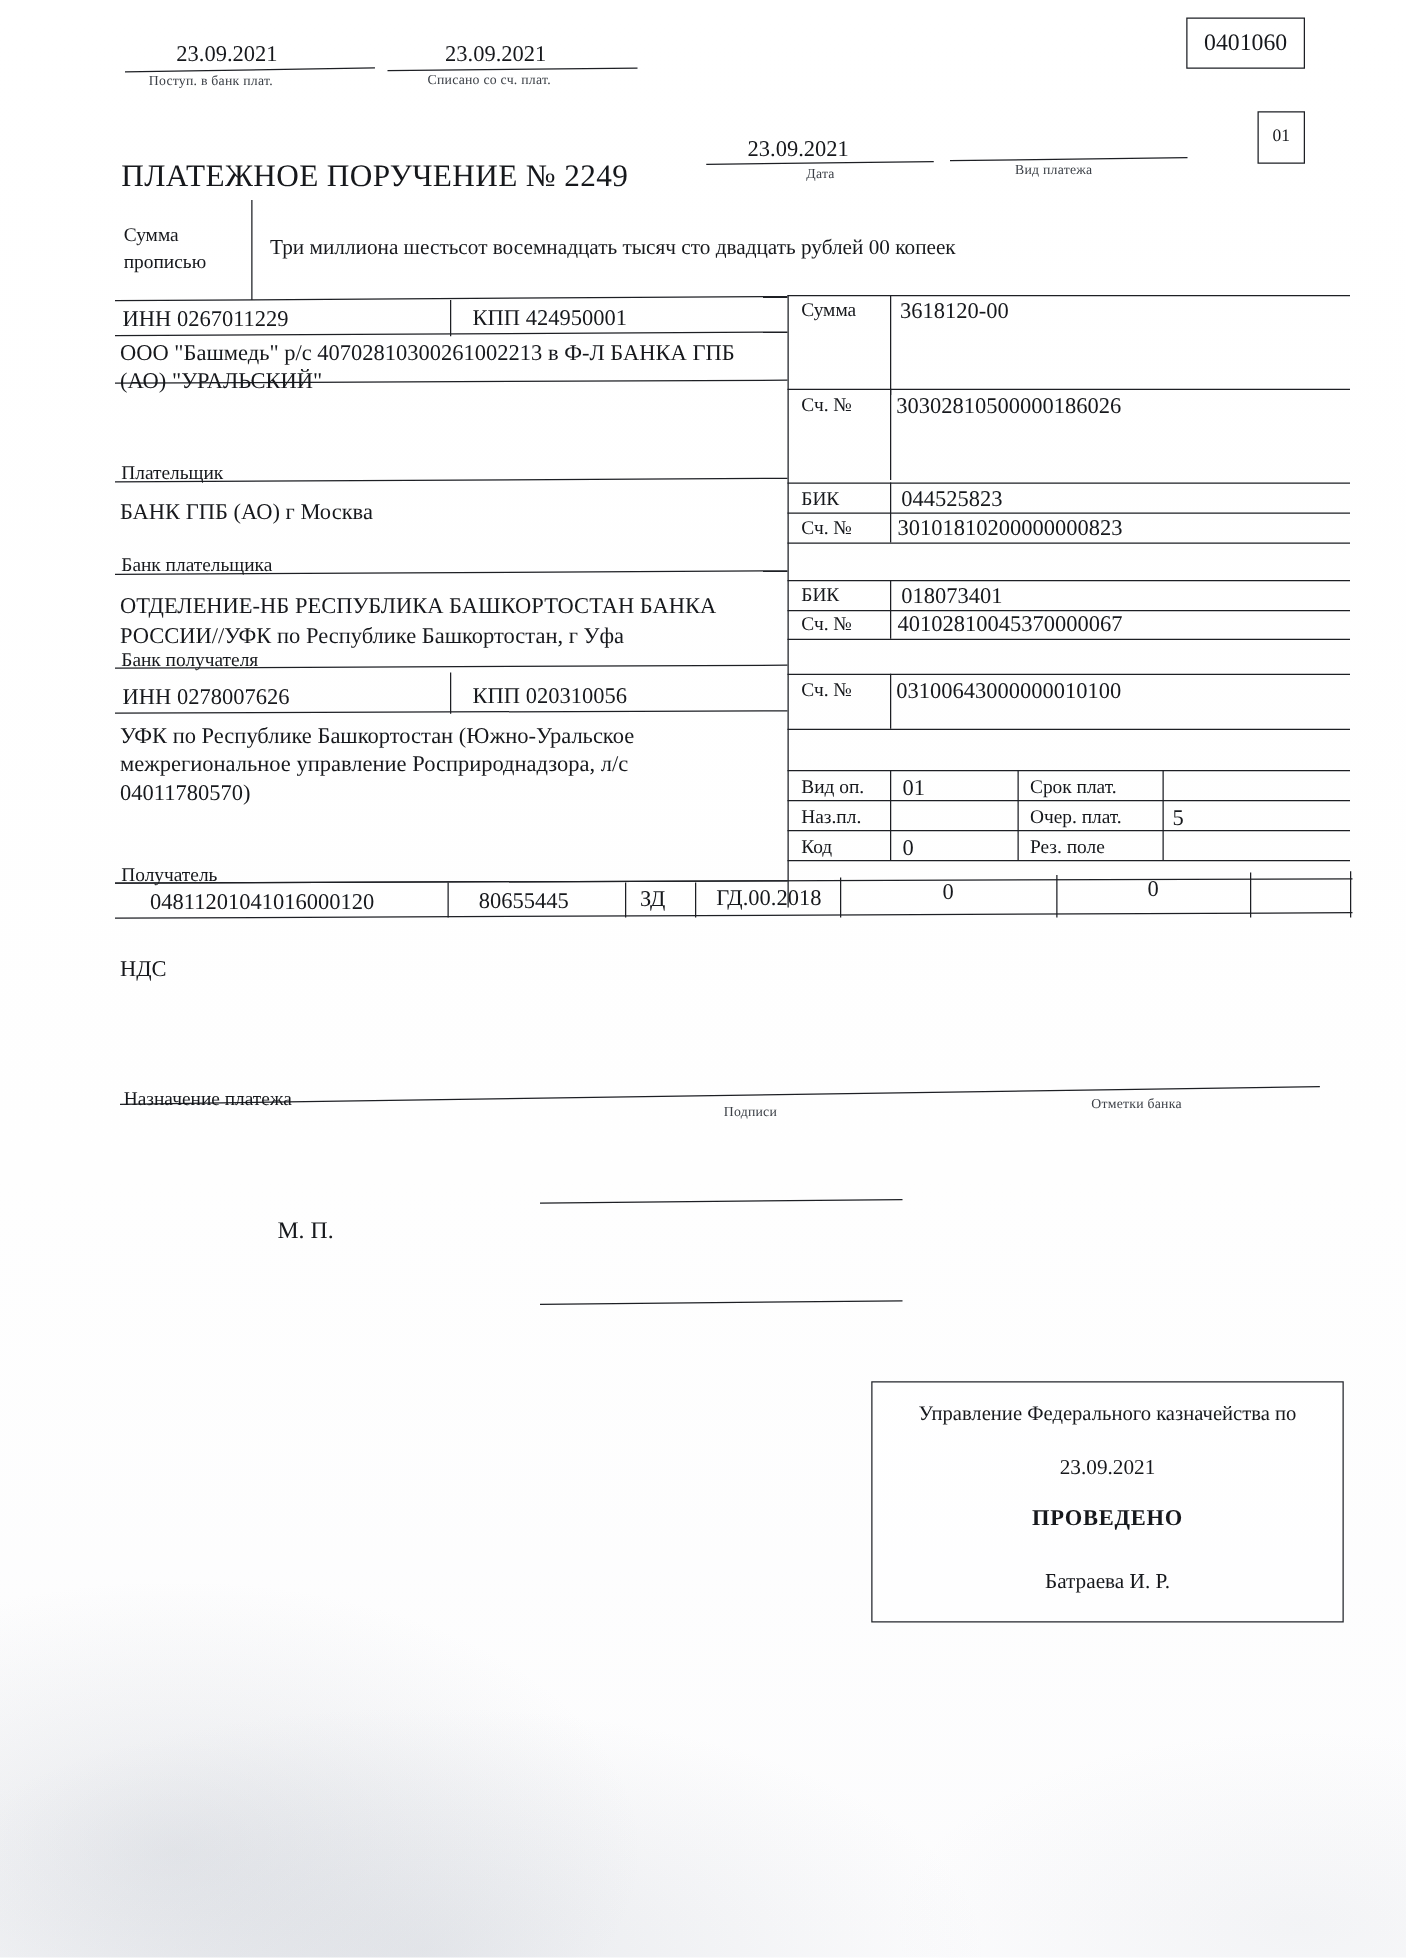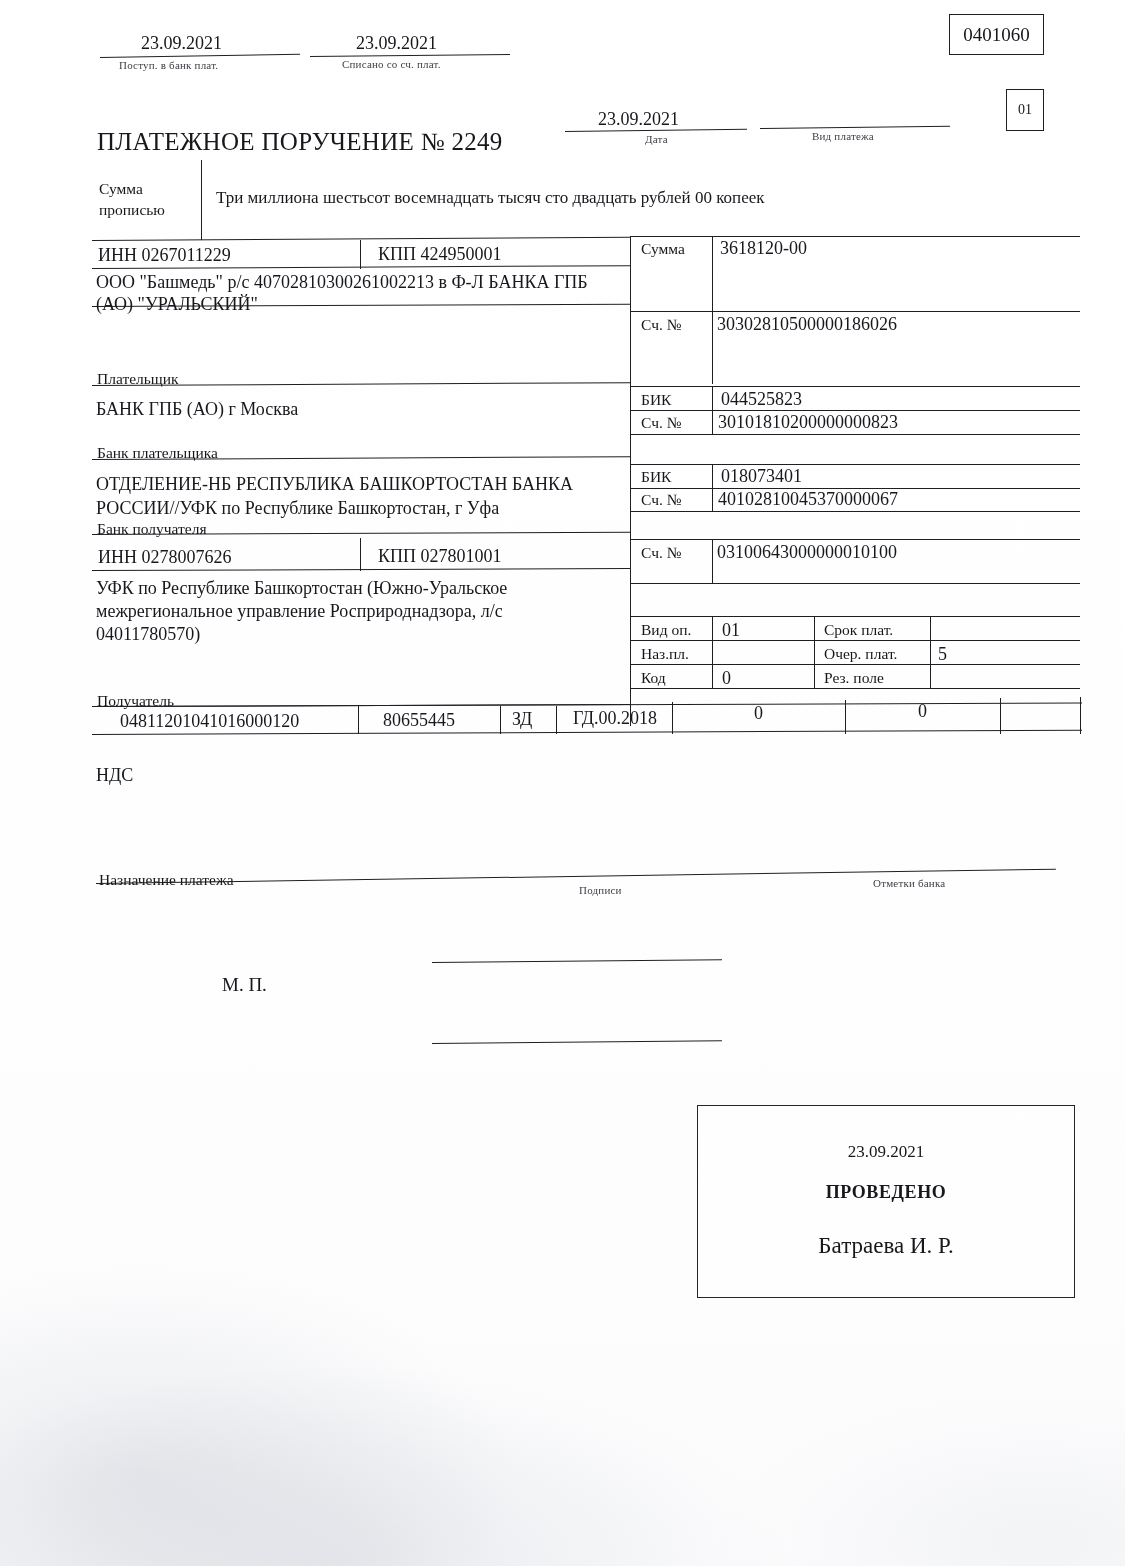--- a/index.html
+++ b/index.html
@@ -79,21 +79,21 @@
   #stamp {
     left: 697px; top: 1105px; width: 378px; height: 193px;
     border: 1.5px solid #22252b;
     background: rgba(255,255,255,0.55);
     box-sizing: border-box;
     padding-top: 14px;
   }
   #stamp .s-line { text-align: center; font-size: 16.5px; line-height: 1.35; }
   #stamp .s-date { text-align: center; font-size: 17px; margin-top: 22px; }
   #stamp .s-status { text-align: center; font-size: 18px; font-weight: bold; margin-top: 20px; letter-spacing: 0.6px; }
-  #stamp .s-name { text-align: center; font-size: 23px; margin-top: 30px; }
+  #stamp .s-name { text-align: center; font-size: 17px; margin-top: 30px; }
 
   .slant { transform-origin: left center; }
 </style>
 </head>
 <body>
 
 <div id="page">
 
   <div class="txt val" style="left:141px; top:33px;">23.09.2021</div>
   <div class="hline slant" style="left:100px; top:57px; width:200px; transform: rotate(-0.9deg);"></div>
@@ -189,21 +189,21 @@
   <div class="txt val" style="left:96px; top:498px;">РОССИИ//УФК по Республике Башкортостан, г Уфа</div>
   <div class="txt lbl" style="left:97px; top:520px;">Банк получателя</div>
 
   <div class="txt lbl" style="left:641px; top:468px;">БИК</div>
   <div class="txt val" style="left:721px; top:466px;">018073401</div>
 
   <div class="txt lbl" style="left:641px; top:491px;">Сч. №</div>
   <div class="txt val" style="left:718px; top:489px;">40102810045370000067</div>
 
   <div class="txt val" style="left:98px; top:547px;"><span>ИНН</span> <span>0278007626</span></div>
-  <div class="txt val" style="left:378px; top:546px;"><span>КПП</span> <span>027801001</span></div>
+  <div class="txt val" style="left:378px; top:546px;"><span>КПП</span> <span>020310056</span></div>
 
   <div class="txt val" style="left:96px; top:578px;">УФК по Республике Башкортостан (Южно-Уральское</div>
   <div class="txt val" style="left:96px; top:601px;">межрегиональное управление Росприроднадзора, л/с</div>
   <div class="txt val" style="left:96px; top:624px;">04011780570)</div>
 
   <div class="txt lbl" style="left:97px; top:692px;">Получатель</div>
 
   <div class="txt lbl" style="left:641px; top:544px;">Сч. №</div>
   <div class="txt val" style="left:717px; top:542px;">03100643000000010100</div>
 
@@ -253,18 +253,19 @@
   <div class="txt lbl" style="left:99px; top:871px;">Назначение платежа</div>
   <div class="txt small-cap" style="left:579px; top:884px;">Подписи</div>
   <div class="txt small-cap" style="left:873px; top:877px;">Отметки банка</div>
 
   <div class="txt val-lg" style="left:222px; top:974px;">М. П.</div>
 
   <div class="hline slant" style="left:432px; top:962px; width:290px; transform: rotate(-0.55deg);"></div>
   <div class="hline slant" style="left:432px; top:1043px; width:290px; transform: rotate(-0.55deg);"></div>
 
   <div class="box" id="stamp">
+    <div class="s-line">Управление Федерального казначейства по</div>
     <div class="s-date">23.09.2021</div>
     <div class="s-status">ПРОВЕДЕНО</div>
     <div class="s-name">Батраева И. Р.</div>
   </div>
 
 </div>
 
 </body></html>

